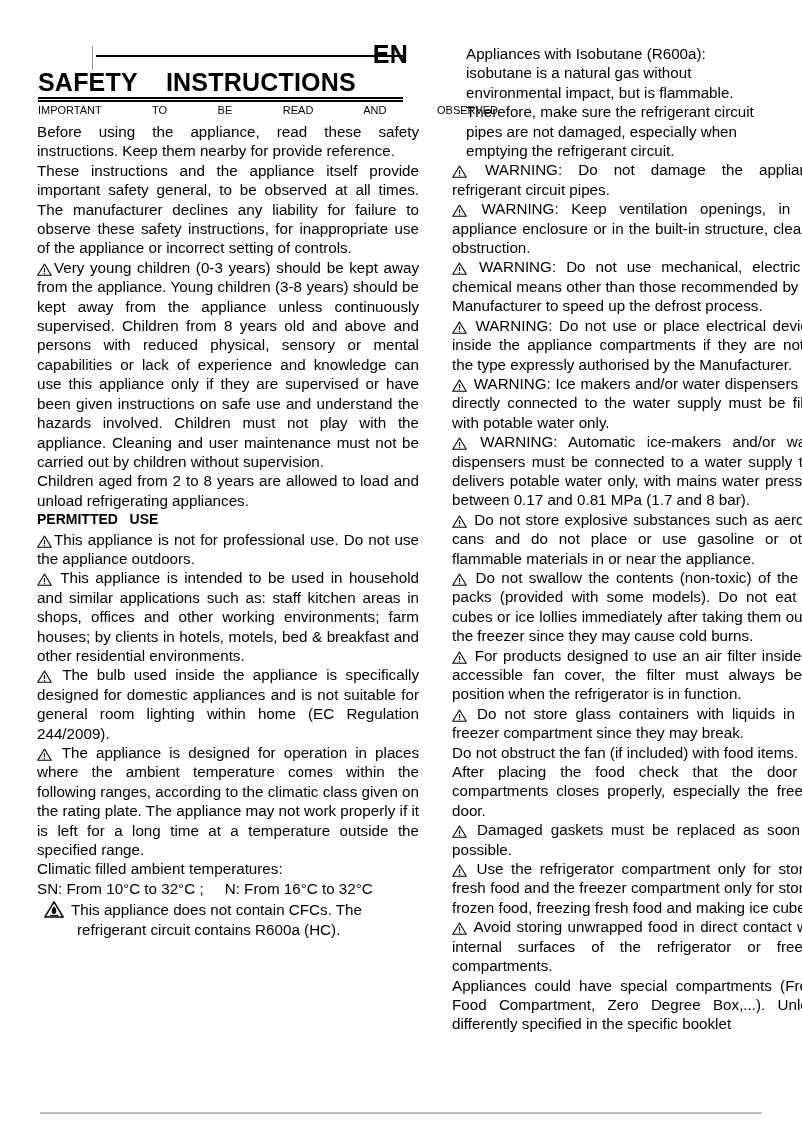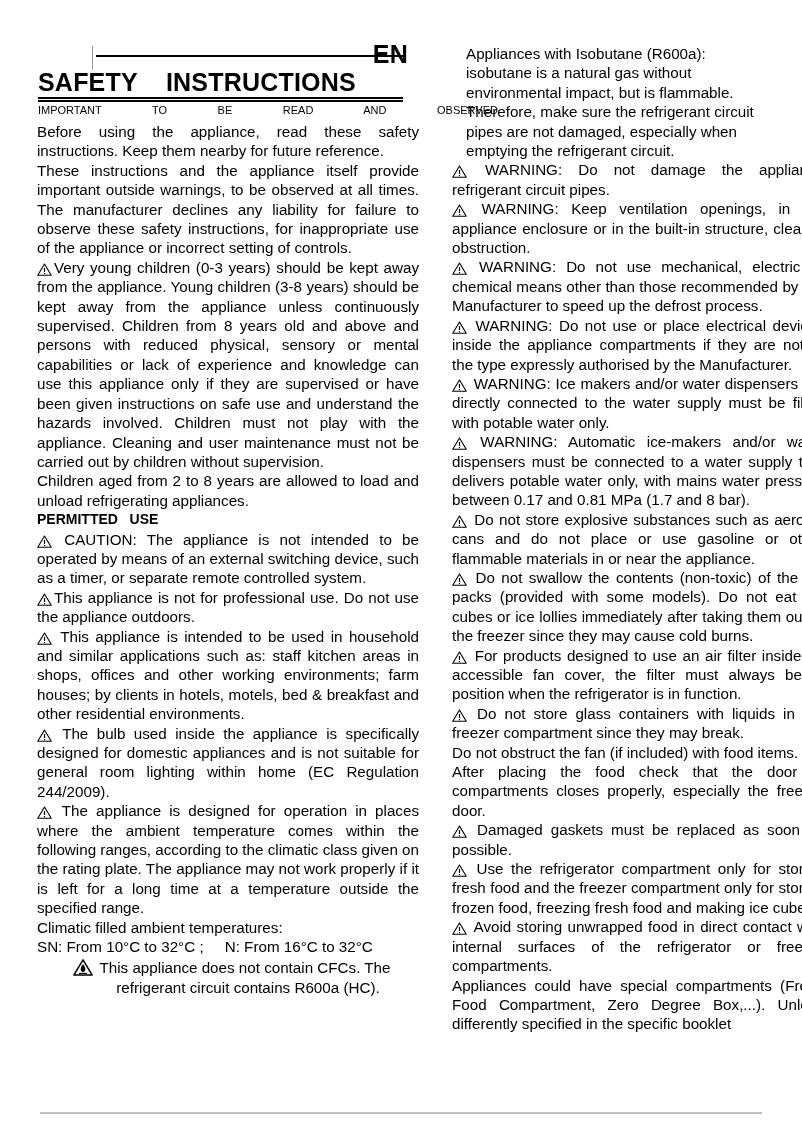--- a/index.html
+++ b/index.html
@@ -89,47 +89,38 @@
 
   <div class="rule-double" style="top:97px">
     <div class="r1"></div>
       <div class="r2"></div>
   </div>
 
   <div class="important">IMPORTANT TO BE READ AND OBSERVED</div>
 
   <div class="col col-left">
 
-    <p>Before using the appliance, read these safety instructions. Keep them nearby for future reference.</p>
-
-    <p>These instructions and the appliance itself provide important outside warnings, to be observed at all times. The manufacturer declines any liability for failure to observe these safety instructions, for inappropriate use of the appliance or incorrect setting of controls.</p>
+    <p>Before using the appliance, read these safety instructions. Keep them nearby for provide reference.</p>
+
+    <p>These instructions and the appliance itself provide important safety general, to be observed at all times. The manufacturer declines any liability for failure to observe these safety instructions, for inappropriate use of the appliance or incorrect setting of controls.</p>
 
     <p>
       <span class="tri">
         <svg viewBox="0 0 30 26" width="15" height="13">
           <path d="M15 2 L28.5 24.5 L1.5 24.5 Z" fill="none" stroke="#000" stroke-width="2.2" stroke-linejoin="round"></path>
           <rect x="13.8" y="10" width="2.4" height="8" fill="#000"></rect>
           <rect x="13.8" y="20" width="2.4" height="2.4" fill="#000"></rect>
         </svg>
       </span><span>Very young children (0-3 years) should be kept away from the appliance. Young children (3-8 years) should be kept away from the appliance unless continuously supervised. Children from 8 years old and above and persons with reduced physical, sensory or mental capabilities or lack of experience and knowledge can use this appliance only if they are supervised or have been given instructions on safe use and understand the hazards involved. Children must not play with the appliance. Cleaning and user maintenance must not be carried out by children without supervision.</span>
     </p>
 
     <p>Children aged from 2 to 8 years are allowed to load and unload refrigerating appliances.</p>
 
     <p class="sechead">PERMITTED   USE</p>
 
-    <p>
-      <span class="tri">
-        <svg viewBox="0 0 30 26" width="15" height="13">
-          <path d="M15 2 L28.5 24.5 L1.5 24.5 Z" fill="none" stroke="#000" stroke-width="2.2" stroke-linejoin="round"></path>
-          <rect x="13.8" y="10" width="2.4" height="8" fill="#000"></rect>
-          <rect x="13.8" y="20" width="2.4" height="2.4" fill="#000"></rect>
-        </svg>
-      </span> <span>CAUTION: The appliance is not intended to be operated by means of an external switching device, such as a timer, or separate remote controlled system.</span>
-    </p>
 
     <p>
       <span class="tri">
         <svg viewBox="0 0 30 26" width="15" height="13">
           <path d="M15 2 L28.5 24.5 L1.5 24.5 Z" fill="none" stroke="#000" stroke-width="2.2" stroke-linejoin="round"></path>
           <rect x="13.8" y="10" width="2.4" height="8" fill="#000"></rect>
           <rect x="13.8" y="20" width="2.4" height="2.4" fill="#000"></rect>
         </svg>
       </span><span>This appliance is not for professional use. Do not use the appliance outdoors.</span>
     </p>
@@ -160,21 +151,21 @@
           <path d="M15 2 L28.5 24.5 L1.5 24.5 Z" fill="none" stroke="#000" stroke-width="2.2" stroke-linejoin="round"></path>
           <rect x="13.8" y="10" width="2.4" height="8" fill="#000"></rect>
           <rect x="13.8" y="20" width="2.4" height="2.4" fill="#000"></rect>
         </svg>
       </span> <span>The appliance is designed for operation in places where the ambient temperature comes within the following ranges, according to the climatic class given on the rating plate.   The appliance may not work properly if it is left for a long time at a temperature outside the specified range.</span>
     </p>
 
     <p class="last">Climatic  filled ambient temperatures:</p>
     <p class="climtable">SN: From 10°C to 32°C ;     N: From 16°C to 32°C</p>
 
-    <p class="last" style="padding-left:40px;text-indent:-34px;margin-top:2px;text-align:center;">
+    <p class="last" style="padding-left:40px;text-indent:-34px;margin-top:2px;">
       <span class="flame">
         <svg viewBox="0 0 34 30" width="22" height="19">
           <path d="M17 3 L31.5 27 L2.5 27 Z" fill="none" stroke="#000" stroke-width="2.4" stroke-linejoin="round"></path>
           <path d="M17 10 C19.5 13 20.6 15.2 20.6 17.6 C20.6 20.3 19 22 17 22 C15 22 13.4 20.3 13.4 17.6 C13.4 15.2 14.5 13 17 10 Z" fill="#000"></path>
           <rect x="10.5" y="23.4" width="13" height="1.7" fill="#000"></rect>
         </svg>
       </span><span>This appliance does not contain CFCs. The refrigerant  circuit contains R600a  (HC).</span>
     </p>
 
   </div>

